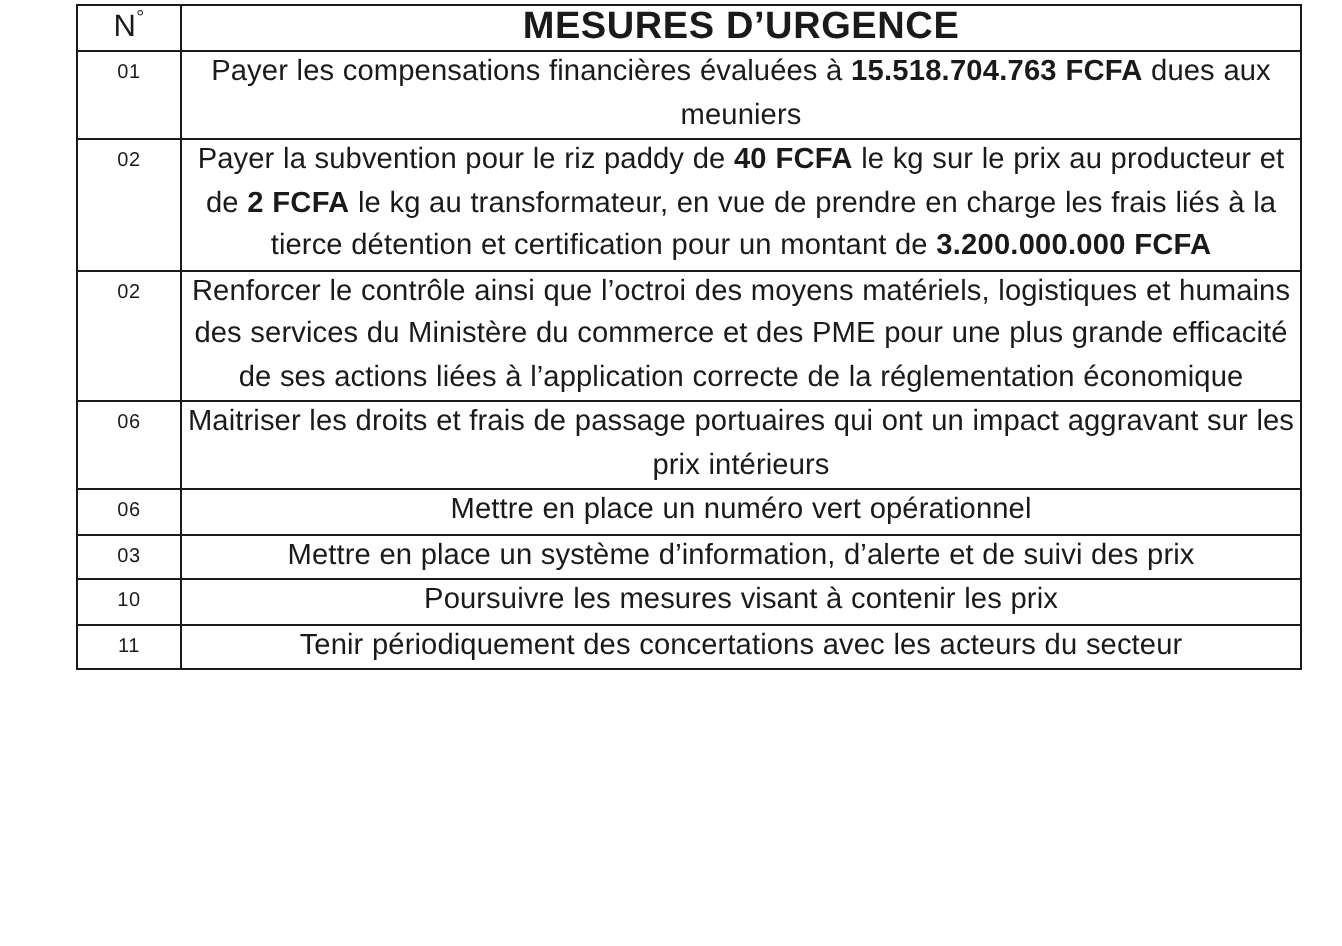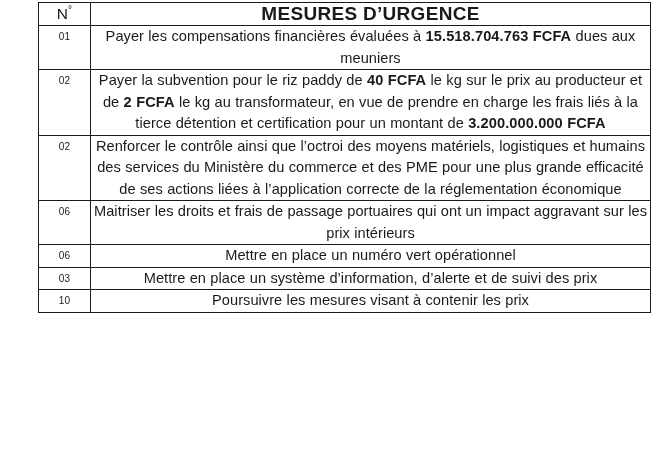--- a/index.html
+++ b/index.html
@@ -133,16 +133,20 @@
             <td class="cell-text"><span>Mettre en place un numéro vert opérationnel</span></td>
           </tr>
           <tr>
             <td class="cell-num">03</td>
             <td class="cell-text"><span>Mettre en place un système d’information, d’alerte et de suivi des prix</span></td>
           </tr>
           <tr>
             <td class="cell-num">10</td>
             <td class="cell-text"><span>Poursuivre les mesures visant à contenir les prix</span></td>
           </tr>
+          <tr>
+            <td class="cell-num">11</td>
+            <td class="cell-text"><span>Tenir périodiquement des concertations avec les acteurs du secteur</span></td>
+          </tr>
         </tbody>
     </table>
   </div>
 </div>
 
 </body></html>

